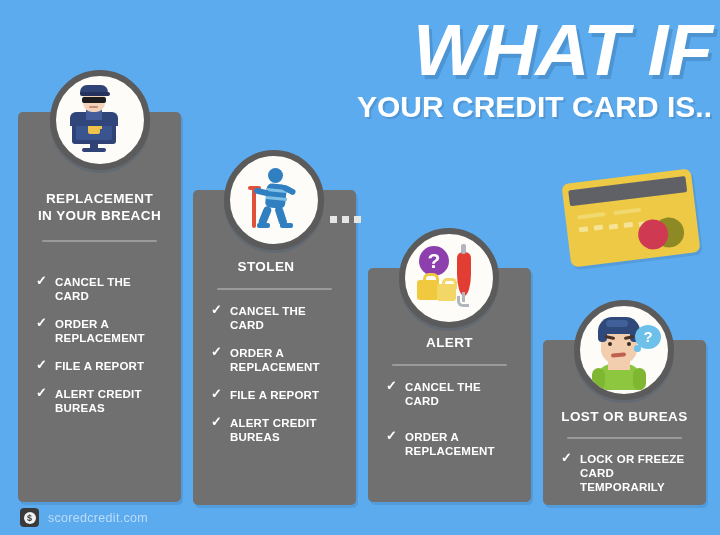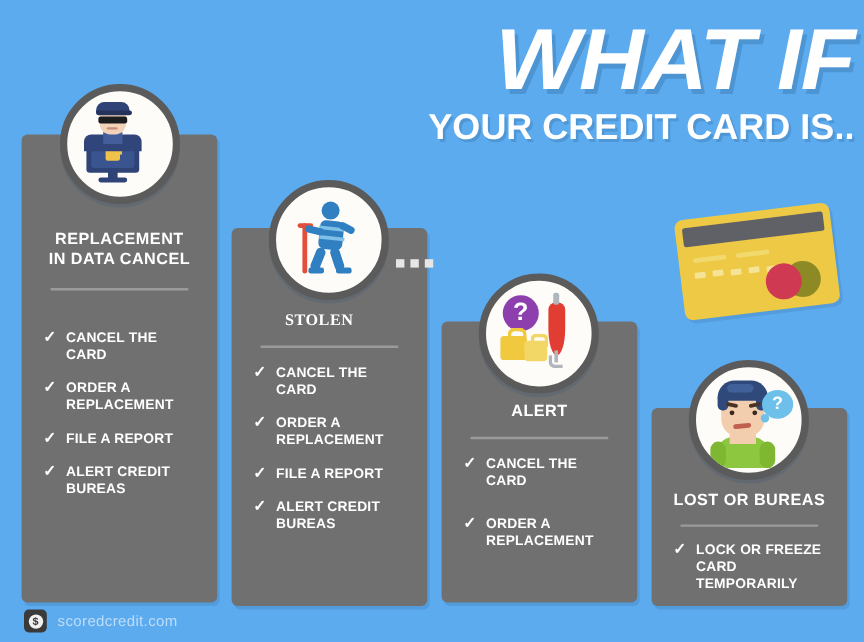--- a/index.html
+++ b/index.html
@@ -148,21 +148,21 @@
       <div class="sq" style="left:24px;top:16px;width:30px;height:4px;background:#24325c;border-radius:2px;"></div>
 
       <div class="sq" style="left:26px;top:21px;width:24px;height:6px;background:#1d1d1f;border-radius:2px;"></div>
 
       <div class="sq" style="left:33px;top:30px;width:9px;height:2px;background:#c98e78;border-radius:1px;"></div>
     </div>
   </div>
 
   <div class="panel-title" style="left:18px;top:190px;width:163px;">
     <span>REPLACEMENT</span><br>
-    <span>IN DATA CANCEL</span>
+    <span>IN YOUR BREACH</span>
   </div>
   <div class="rule" style="left:42px;top:240px;width:115px;"></div>
 
   <div class="items" style="left:36px;top:275px;width:135px;">
     <div class="item">
       <span class="tick">✓</span>
       <span class="item-txt">CANCEL THE
 CARD</span>
     </div>
     <div class="item">
@@ -204,21 +204,21 @@
       <div class="sq" style="left:50px;top:67px;width:13px;height:5px;background:#2f7fc1;border-radius:2px;"></div>
     </div>
   </div>
 
   <div class="dots" style="left:330px;top:216px;">
     <i></i>
       <i></i>
       <i></i>
   </div>
 
-  <div class="panel-title" style="left:193px;top:258px;width:146px;font-family:Liberation Serif, serif;">
+  <div class="panel-title" style="left:193px;top:258px;width:146px;">
     <span>STOLEN</span>
   </div>
   <div class="rule" style="left:217px;top:288px;width:115px;"></div>
 
   <div class="items" style="left:211px;top:304px;width:135px;">
     <div class="item">
       <span class="tick">✓</span>
       <span class="item-txt">CANCEL THE
 CARD</span>
     </div>

